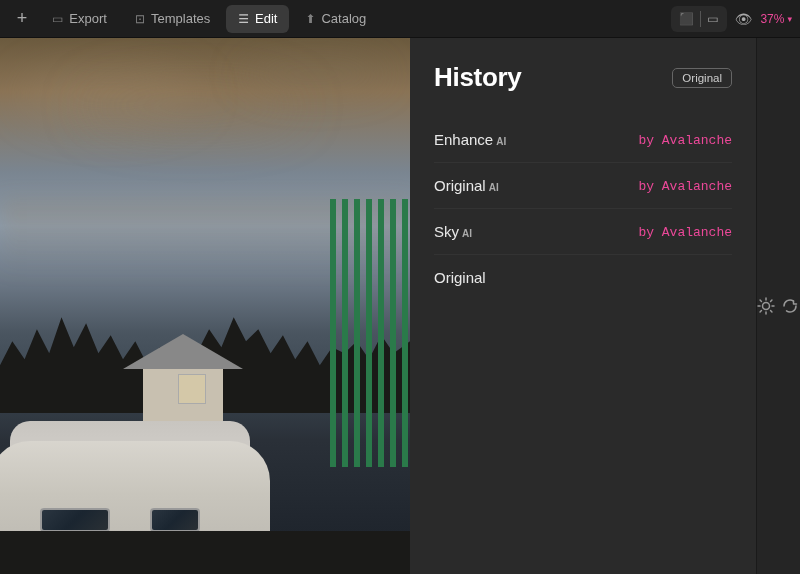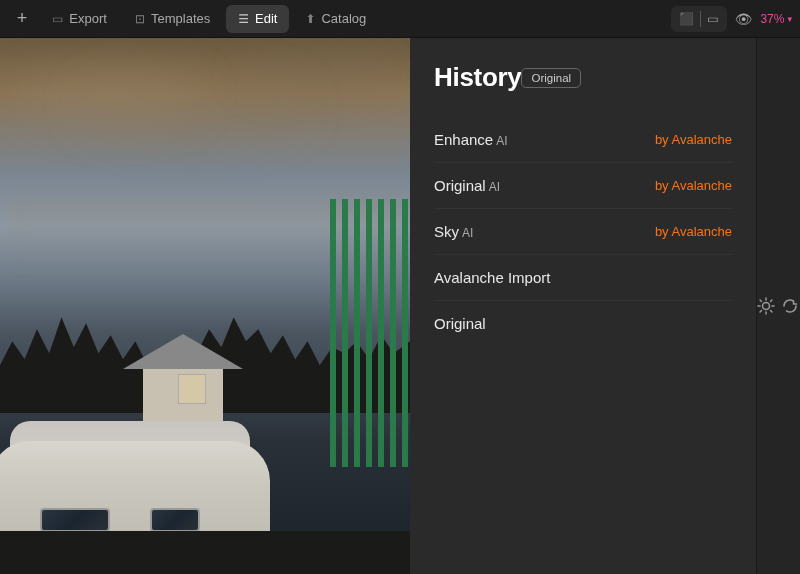--- a/index.html
+++ b/index.html
@@ -271,20 +271,21 @@
 
     
     .history-panel {
       flex: 1;
       padding: 24px 24px;
     }
 
     .history-header {
       display: flex;
       align-items: center;
+      justify-content: space-between;
       margin-bottom: 24px;
     }
 
     .history-title {
       font-size: 26px;
       font-weight: 600;
       color: #ffffff;
       letter-spacing: -0.3px;
     }
 
@@ -299,50 +300,51 @@
     }
 
     .history-items {
       display: flex;
       flex-direction: column;
       gap: 0;
     }
 
     .history-item {
       display: flex;
-      align-items: center;
+      align-items: flex-end;
       justify-content: space-between;
       padding: 14px 0;
       border-bottom: 1px solid #333;
       cursor: pointer;
     }
     .history-item:last-child { border-bottom: none; }
 
     .history-item-left {
       display: flex;
       align-items: baseline;
       gap: 3px;
     }
 
     .history-item-name {
       font-size: 15px;
       color: #e8e8e8;
       font-weight: 400;
     }
 
     .ai-badge {
-      font-size: 12px;
+      font-size: 10px;
       color: #aaa;
       vertical-align: super;
-      font-weight: 400;
+      font-weight: 700;
     }
 
     .history-item-by {
       font-size: 13px;
-      color: #f97316;
+      color: #ec4899;
+      font-family: Liberation Mono, monospace;
     }
 
     
     .right-sidebar {
       width: 44px;
       background: #252525;
       display: flex;
       flex-direction: row;
       align-items: center;
       padding: 10px 0;
@@ -495,25 +497,20 @@
         </div>
 
         <div class="history-item">
           <div class="history-item-left">
             <span class="history-item-name">Sky</span>
             <span class="ai-badge">AI</span>
           </div>
           <span class="history-item-by">by Avalanche</span>
         </div>
 
-        <div class="history-item">
-          <div class="history-item-left">
-            <span class="history-item-name">Avalanche Import</span>
-          </div>
-        </div>
 
         <div class="history-item">
           <div class="history-item-left">
             <span class="history-item-name">Original</span>
           </div>
         </div>
 
       </div>
     </div>
 

